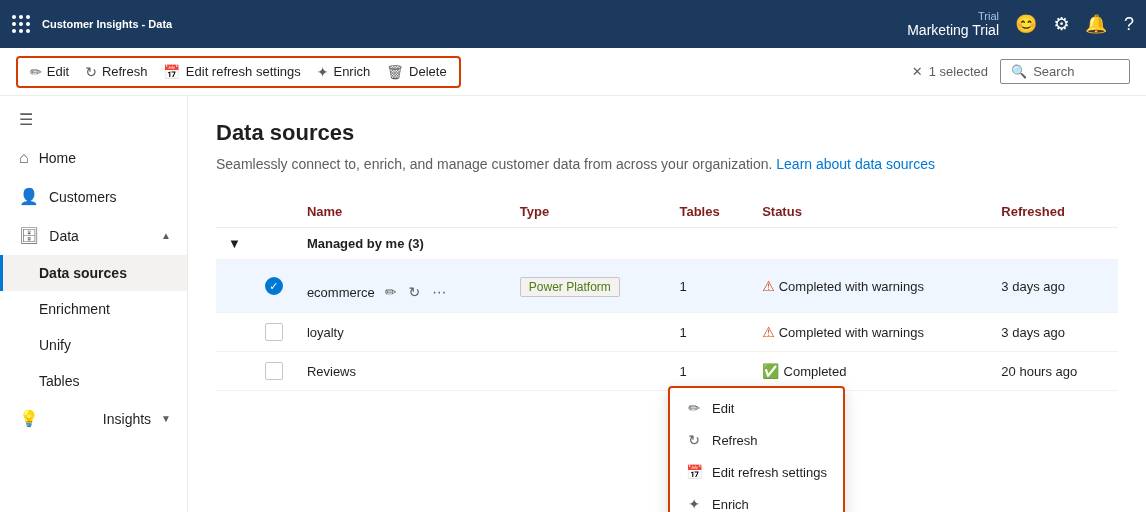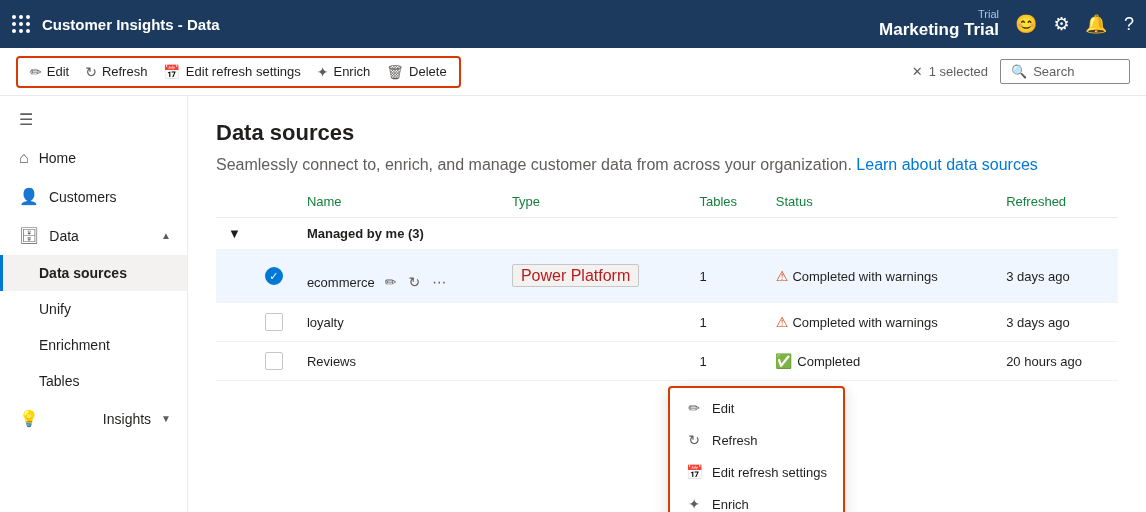--- a/index.html
+++ b/index.html
@@ -11,25 +11,25 @@
       color: #fff;
       height: 48px;
       display: flex;
       align-items: center;
       padding: 0 12px;
       flex-shrink: 0;
     }
     .top-nav-grid { display: flex; align-items: center; }
     .waffle-grid { display: grid; grid-template-columns: repeat(3, 4px); gap: 3px; }
     .waffle-dot { width: 4px; height: 4px; background: #fff; border-radius: 50%; }
-    .top-nav-title { font-size: 15px; font-weight: 600; color: #fff; }
+    .top-nav-title { font-size: 11px; font-weight: 600; color: #fff; }
     .top-nav-right { margin-left: auto; display: flex; align-items: center; gap: 16px; }
     .trial-badge { display: flex; flex-direction: column; align-items: flex-end; }
     .trial-text { font-size: 11px; color: #a8c6e8; }
-    .trial-name { font-size: 17px; font-weight: 700; color: #fff; }
+    .trial-name { font-size: 14px; font-weight: 400; color: #fff; }
     .nav-icon { color: #fff; font-size: 18px; cursor: pointer; }
 
     
     .toolbar {
       height: 48px;
       display: flex;
       align-items: center;
       padding: 0 16px;
       border-bottom: 1px solid #edebe9;
       flex-shrink: 0;
@@ -85,31 +85,31 @@
       border-left: 3px solid transparent;
     }
     .sidebar-item.active { border-left-color: #0078d4; background: #f3f2f1; font-weight: 600; }
     .sidebar-item.indent { padding-left: 36px; }
     .sidebar-item .icon { font-size: 16px; color: #605e5c; flex-shrink: 0; }
     .chevron { font-size: 10px; color: #605e5c; margin-left: auto; }
 
     
     .main-content { flex: 1; overflow-y: auto; padding: 24px 28px; position: relative; }
     .page-title { font-size: 22px; font-weight: 600; color: #201f1e; margin-bottom: 10px; }
-    .page-desc { font-size: 16px; color: #605e5c; margin-bottom: 12px; }
+    .page-desc { font-size: 14px; color: #605e5c; margin-bottom: 24px; }
     .page-desc a { color: #0078d4; text-decoration: none; }
 
     
     .data-table { width: 100%; border-collapse: collapse; }
     .data-table th {
       text-align: left;
       padding: 8px 12px;
-      font-weight: 400;
-      font-size: 13px;
-      color: #15803d;
+      font-weight: 700;
+      font-size: 13px;
+      color: #7f1d1d;
       border-bottom: 1px solid #edebe9;
     }
     .data-table td {
       padding: 10px 12px;
       font-size: 13px;
       color: #201f1e;
       border-bottom: 1px solid #f3f2f1;
     }
     .data-table tr.selected { background: #f0f6ff; }
     .group-row td { padding: 8px 12px; font-weight: 600; font-size: 13px; }
@@ -145,22 +145,22 @@
       font-size: 13px;
       cursor: pointer;
       color: #201f1e;
     }
     .context-menu-icon { font-size: 14px; color: #605e5c; width: 16px; text-align: center; }
     .power-platform-tag {
       background: #f3f2f1;
       border: 1px solid #c8c6c4;
       border-radius: 2px;
       padding: 2px 8px;
-      font-size: 16px;
-      color: #b91c1c;
+      font-size: 12px;
+      color: #4d7c0f;
     }
 
     .menu-highlight {
       border: 2px solid #d83b01;
       border-radius: 4px;
     }
     .toolbar-outline-red {
       border: 2px solid #d83b01;
       border-radius: 4px;
       display: flex;
@@ -251,24 +251,24 @@
     </div>
     <div class="sidebar-item">
       <span class="icon">🗄</span>
       <span style="flex:1;">Data</span>
       <span class="chevron">▲</span>
     </div>
     <div class="sidebar-item indent active">
       <span>Data sources</span>
     </div>
     <div class="sidebar-item indent">
+      <span>Enrichment</span>
+    </div>
+    <div class="sidebar-item indent">
       <span>Unify</span>
-    </div>
-    <div class="sidebar-item indent">
-      <span>Enrichment</span>
     </div>
     <div class="sidebar-item indent">
       <span>Tables</span>
     </div>
     <div class="sidebar-item">
       <span class="icon">💡</span>
       <span style="flex:1;text-align:right;">Insights</span>
       <span class="chevron">▼</span>
     </div>
     <div class="sidebar-item">

